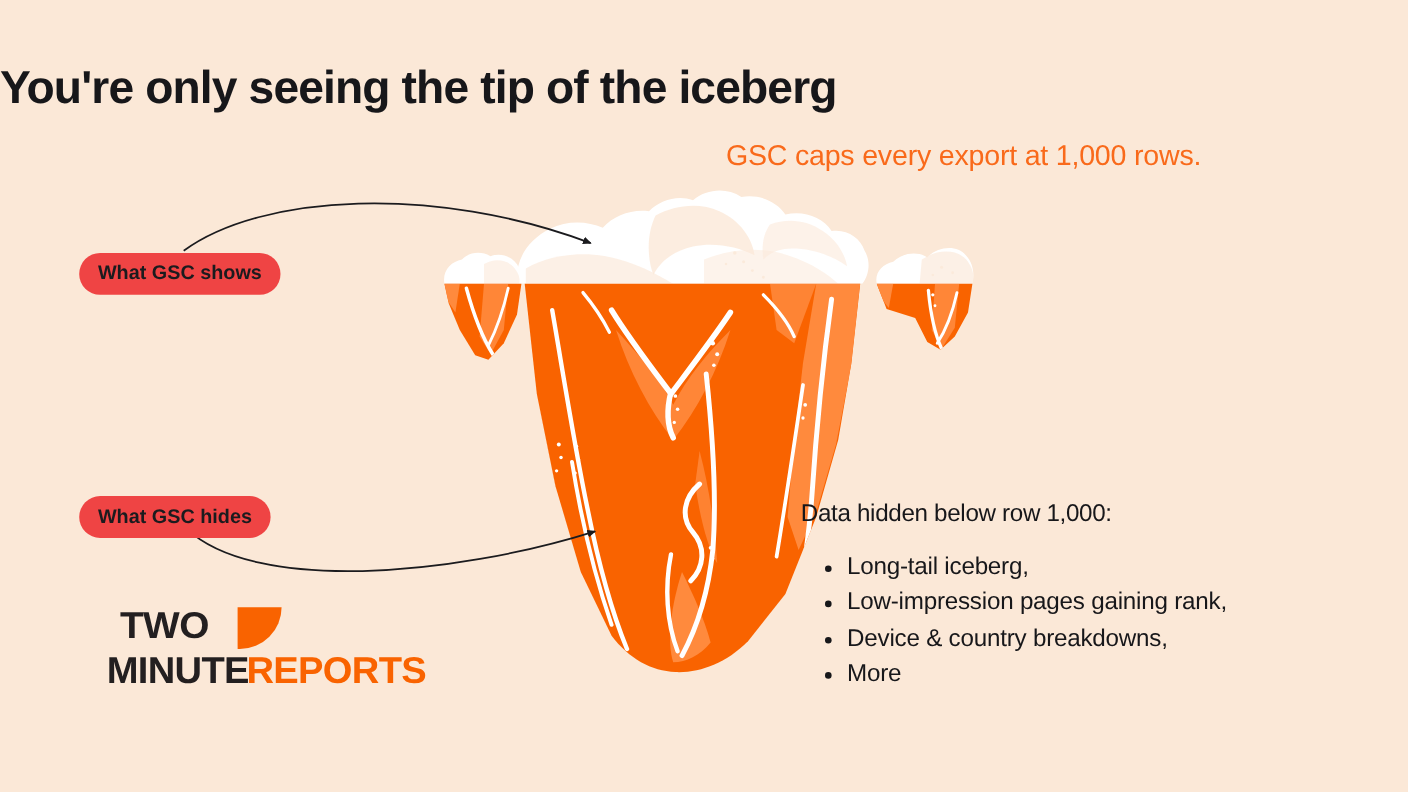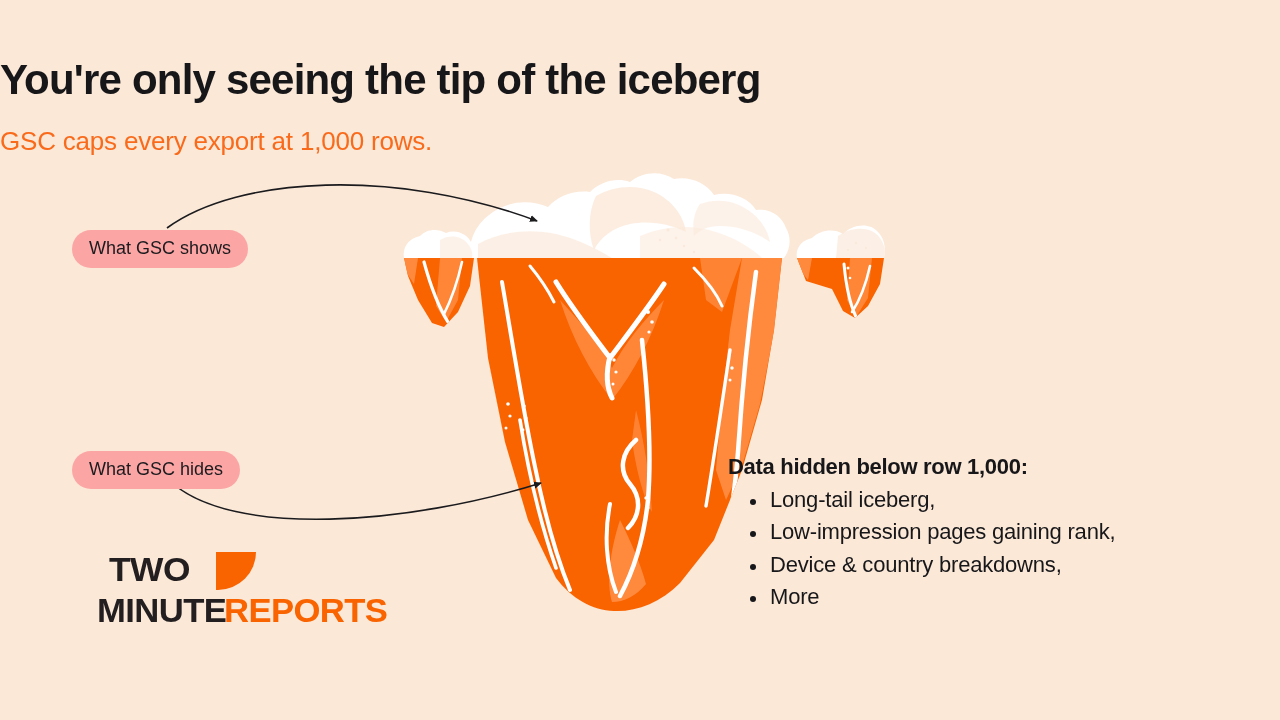--- a/index.html
+++ b/index.html
@@ -14,51 +14,51 @@
 
   
   .title {
     position:absolute; left:0; top:56px; width:1280px;
     text-align:left;
     font-size:42px; font-weight:700; letter-spacing:-0.8px;
     color:#17171A; line-height:1.15;
   }
   .subtitle {
     position:absolute; left:0; top:126px; width:1092px;
-    text-align:left;
+    text-align:right;
     font-size:26px; font-weight:400; letter-spacing:-0.2px;
     color:#F96A1B; line-height:1.2;
   }
 
   
   .pill {
     position:absolute;
-    background:#fca5a5;
+    background:#ef4444;
     border-radius:22px;
     padding:7px 17px 8px 17px;
-    font-size:18px; color:#1B1B1E; font-weight:400;
+    font-size:18px; color:#1B1B1E; font-weight:700;
     white-space:nowrap;
     line-height:1.25;
   }
   #pill-shows { left:72px; top:230px; }
   #pill-hides { left:72px; top:451px; }
 
   .arrow-layer { position:absolute; left:0; top:0; width:1280px; height:720px; }
 
   
   .berg { position:absolute; left:0; top:0; width:1280px; height:720px; }
 
   
   .info {
     position:absolute; left:728px; top:452px; width:520px;
     color:#17171A;
   }
   .info-head {
-    font-size:22px; font-weight:700; letter-spacing:-0.3px;
-    line-height:1.35; margin-bottom:2px;
+    font-size:22px; font-weight:400; letter-spacing:-0.3px;
+    line-height:1.35; margin-bottom:17px;
   }
   .info-list { list-style:none; }
   .info-list li {
     position:relative;
     font-size:22px; font-weight:400; letter-spacing:-0.2px;
     line-height:1.48; padding-left:42px;
   }
   .info-list li::before {
     content:"";
     position:absolute; left:22px; top:15px;

